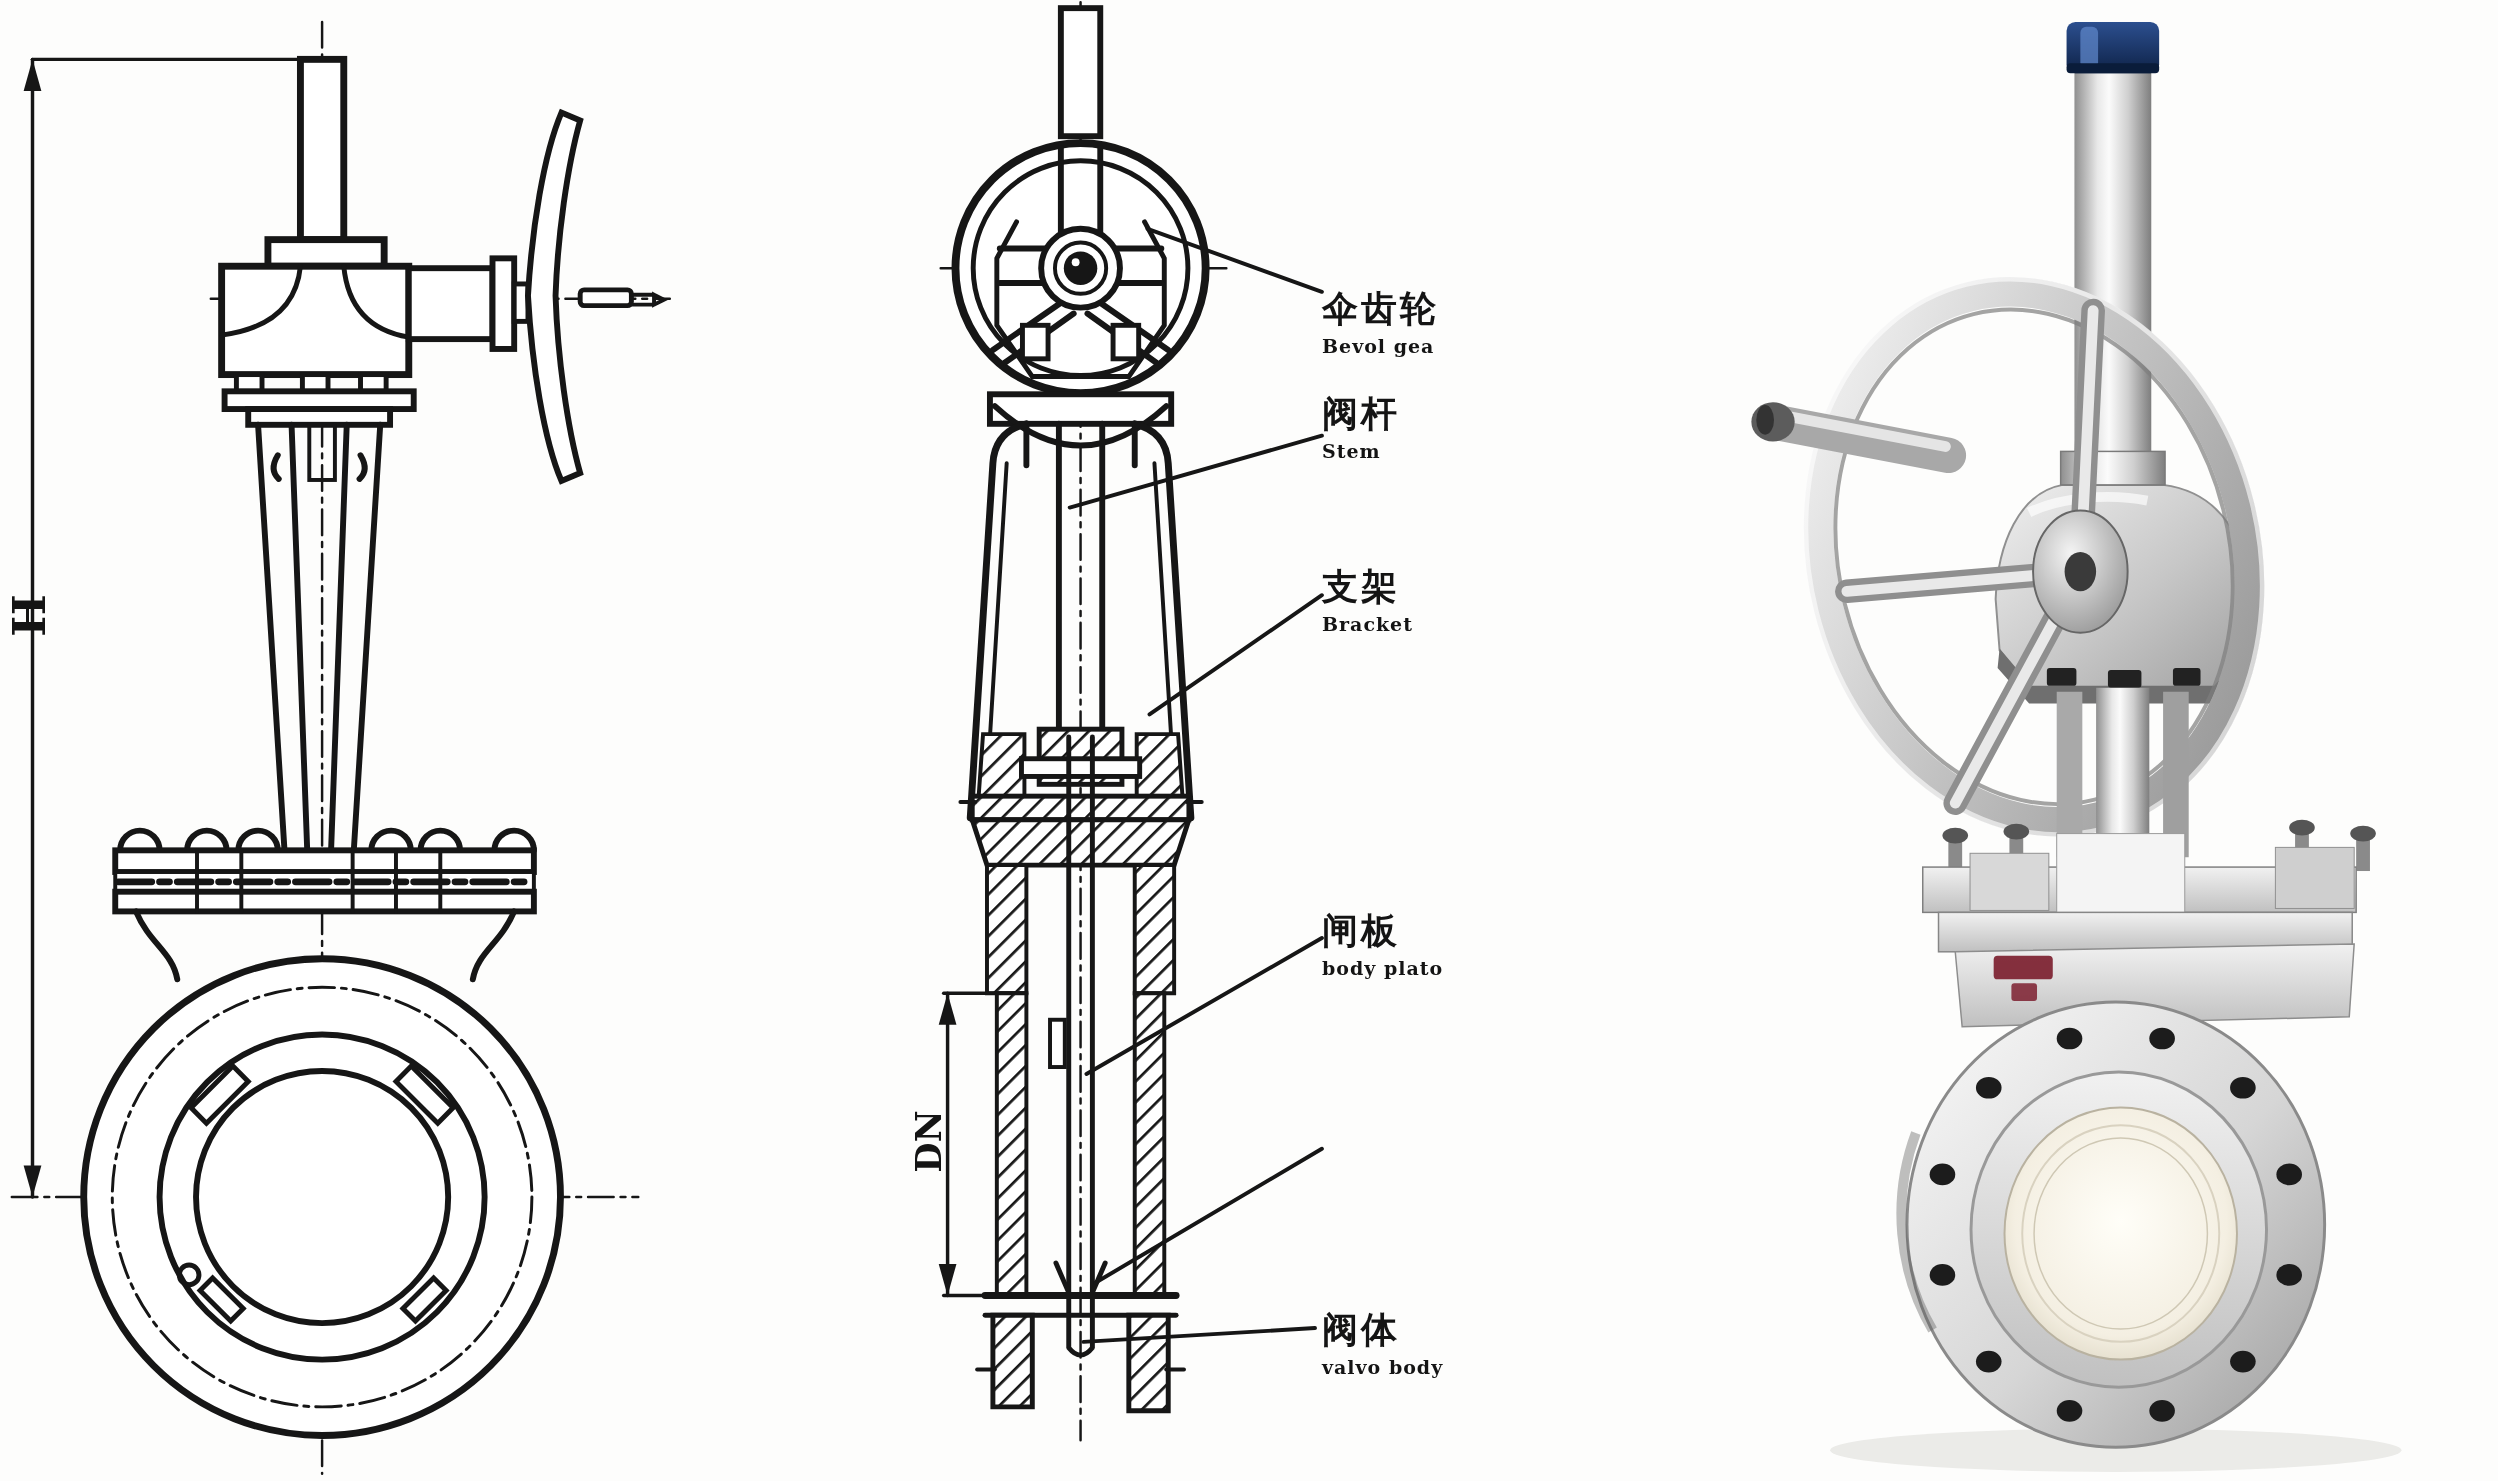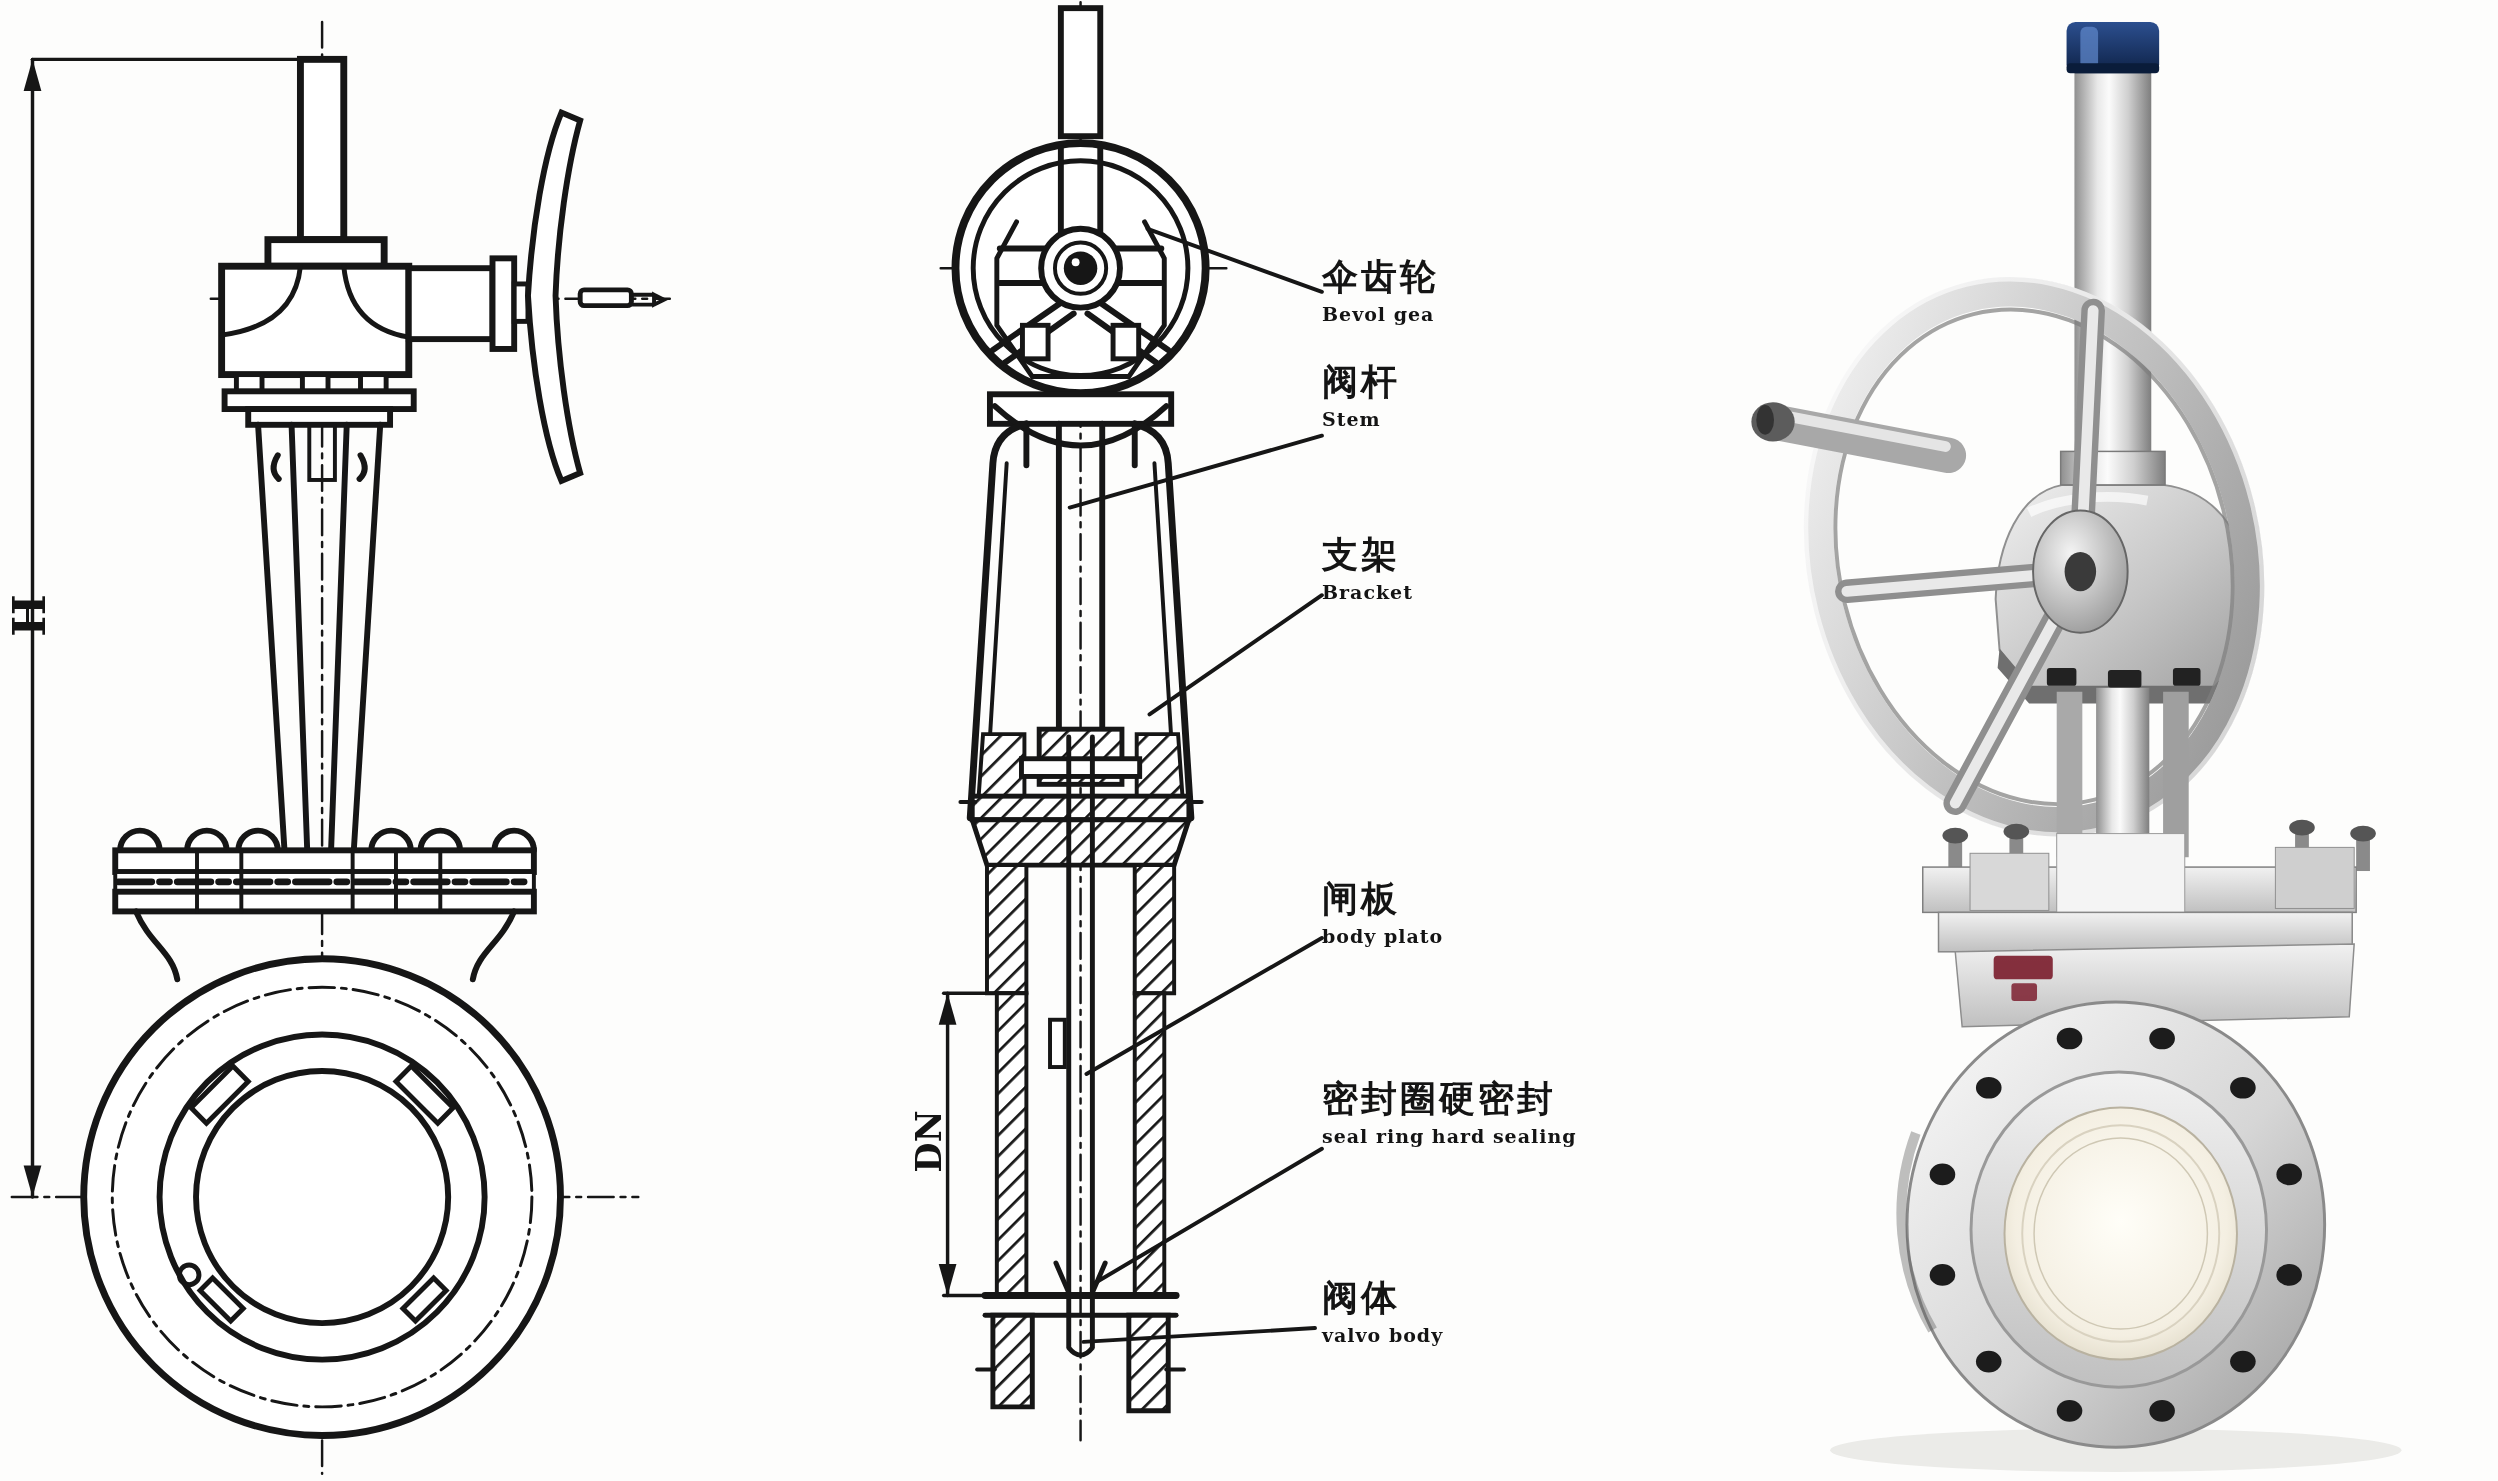--- a/index.html
+++ b/index.html
@@ -6,20 +6,21 @@
   body{
     width:2498px;height:1482px;position:relative;overflow:hidden;
     background:#fdfdfc;font-family:"DejaVu Sans",sans-serif;
   }
   #scene{position:absolute;left:0;top:0;width:2498px;height:1482px;}
   .labels{position:absolute;left:0;top:0;width:2498px;height:1482px;pointer-events:none;}
   .callout{position:absolute;color:#141414;}
   .callout .zh{
     font-size:36px;font-weight:bold;letter-spacing:3px;line-height:1.05;
     font-family:"DejaVu Sans",sans-serif;
+    margin-top:32px;
   }
   .callout .en{
     font-size:19px;font-weight:bold;margin-top:6.9px;letter-spacing:1px;
     font-family:"DejaVu Serif","Liberation Serif",serif;
   }
   .dim-label{
     position:absolute;color:#141414;font-weight:bold;
     font-family:"DejaVu Serif","Liberation Serif",serif;
     transform:rotate(-90deg);transform-origin:center center;
   }
@@ -360,22 +361,18 @@
     <div class="en">Stem</div>
   </div>
   <div class="callout" style="left:1322px;top:536px">
     <div class="zh">支架</div>
     <div class="en">Bracket</div>
   </div>
   <div class="callout" style="left:1322px;top:880px">
     <div class="zh">闸板</div>
     <div class="en">body plato</div>
   </div>
-  <div class="callout" style="left:1322px;top:1080px">
-    <div class="zh">密封圈硬密封</div>
-    <div class="en">seal ring hard sealing</div>
-  </div>
   <div class="callout" style="left:1322px;top:1279px">
     <div class="zh">阀体</div>
     <div class="en">valvo body</div>
   </div>
 </div>
 
 
 </body></html>

